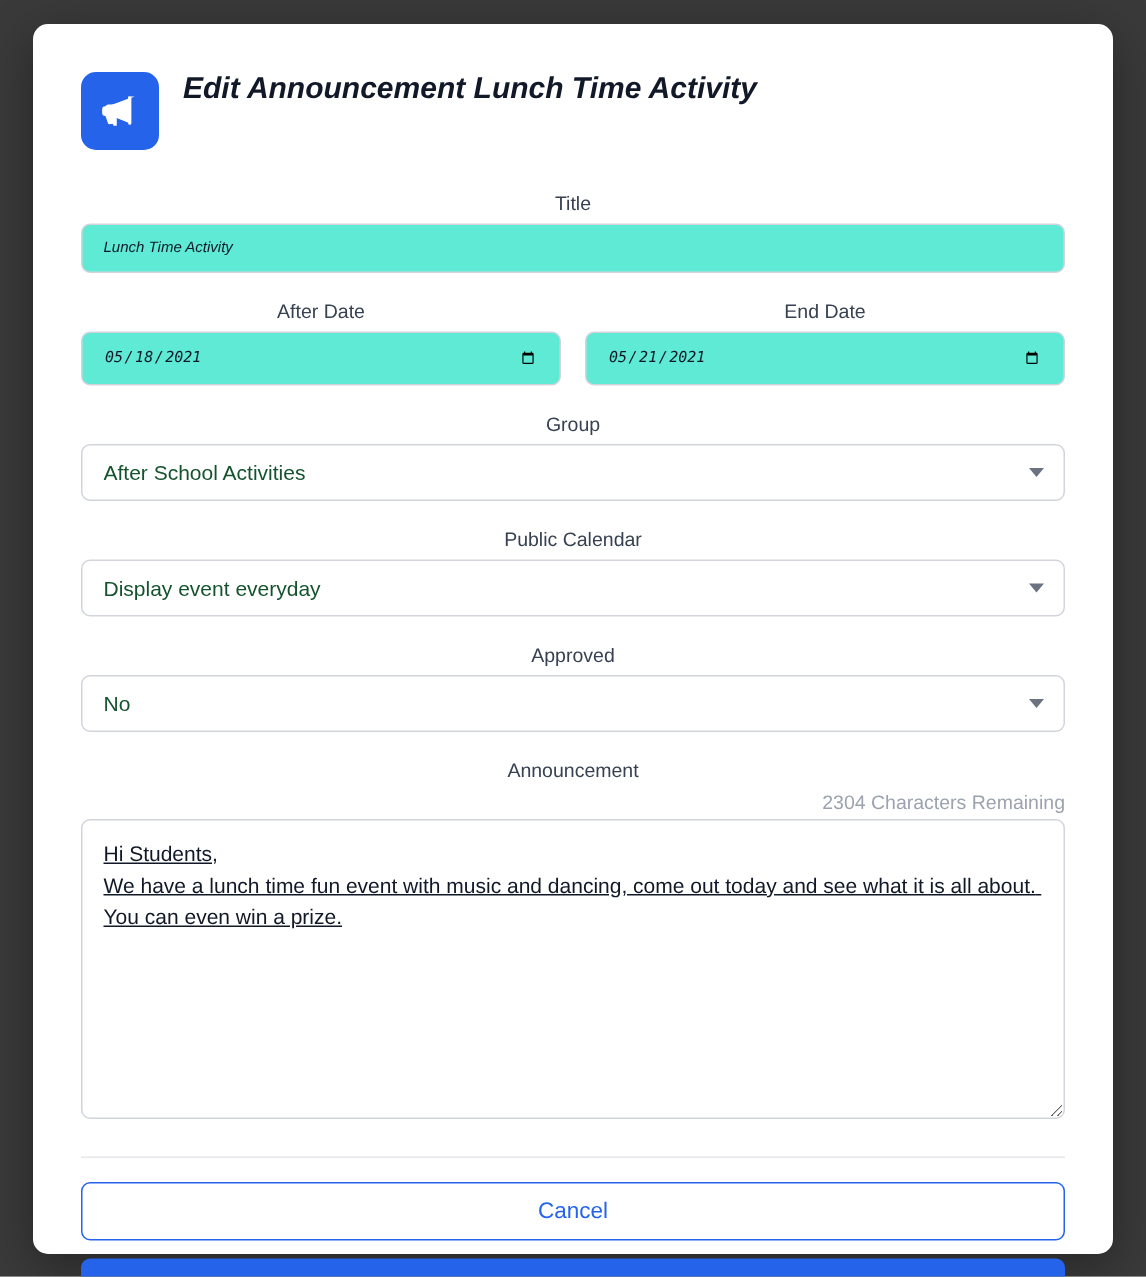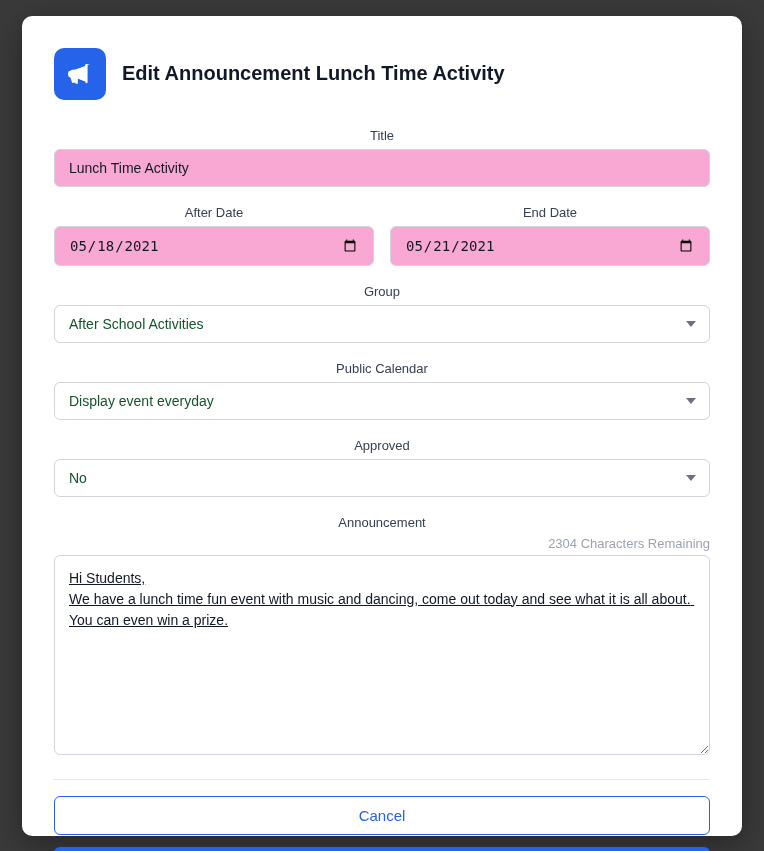--- a/index.html
+++ b/index.html
@@ -23,23 +23,24 @@
       background: #ffffff;
       border-radius: 10px;
       width: 720px;
       max-height: 820px;
       padding: 32px 32px 28px 32px;
       z-index: 10;
       box-shadow: 0 8px 32px rgba(0,0,0,0.35);
     }
     .modal-header {
       display: flex;
-      align-items: center;
+      align-items: flex-start;
       gap: 16px;
       margin-bottom: 28px;
+      font-style: italic;
     }
     .modal-icon {
       width: 52px;
       height: 52px;
       background: #2563eb;
       border-radius: 10px;
       display: flex;
       align-items: center;
       justify-content: center;
       flex-shrink: 0;
@@ -62,24 +63,25 @@
       font-size: 13px;
       color: #374151;
       margin-bottom: 6px;
       text-align: center;
     }
     .form-input {
       width: 100%;
       padding: 10px 14px;
       border: 1px solid #d1d5db;
       border-radius: 6px;
-      font-size: 14px;
+      font-size: 10px;
       color: #111827;
-      background: #f9a8d4;
+      background: #5eead4;
       outline: none;
+      font-style: italic;
     }
     .date-row {
       display: flex;
       gap: 16px;
       margin-bottom: 18px;
     }
     .date-group {
       flex: 1;
     }
     .form-select {

